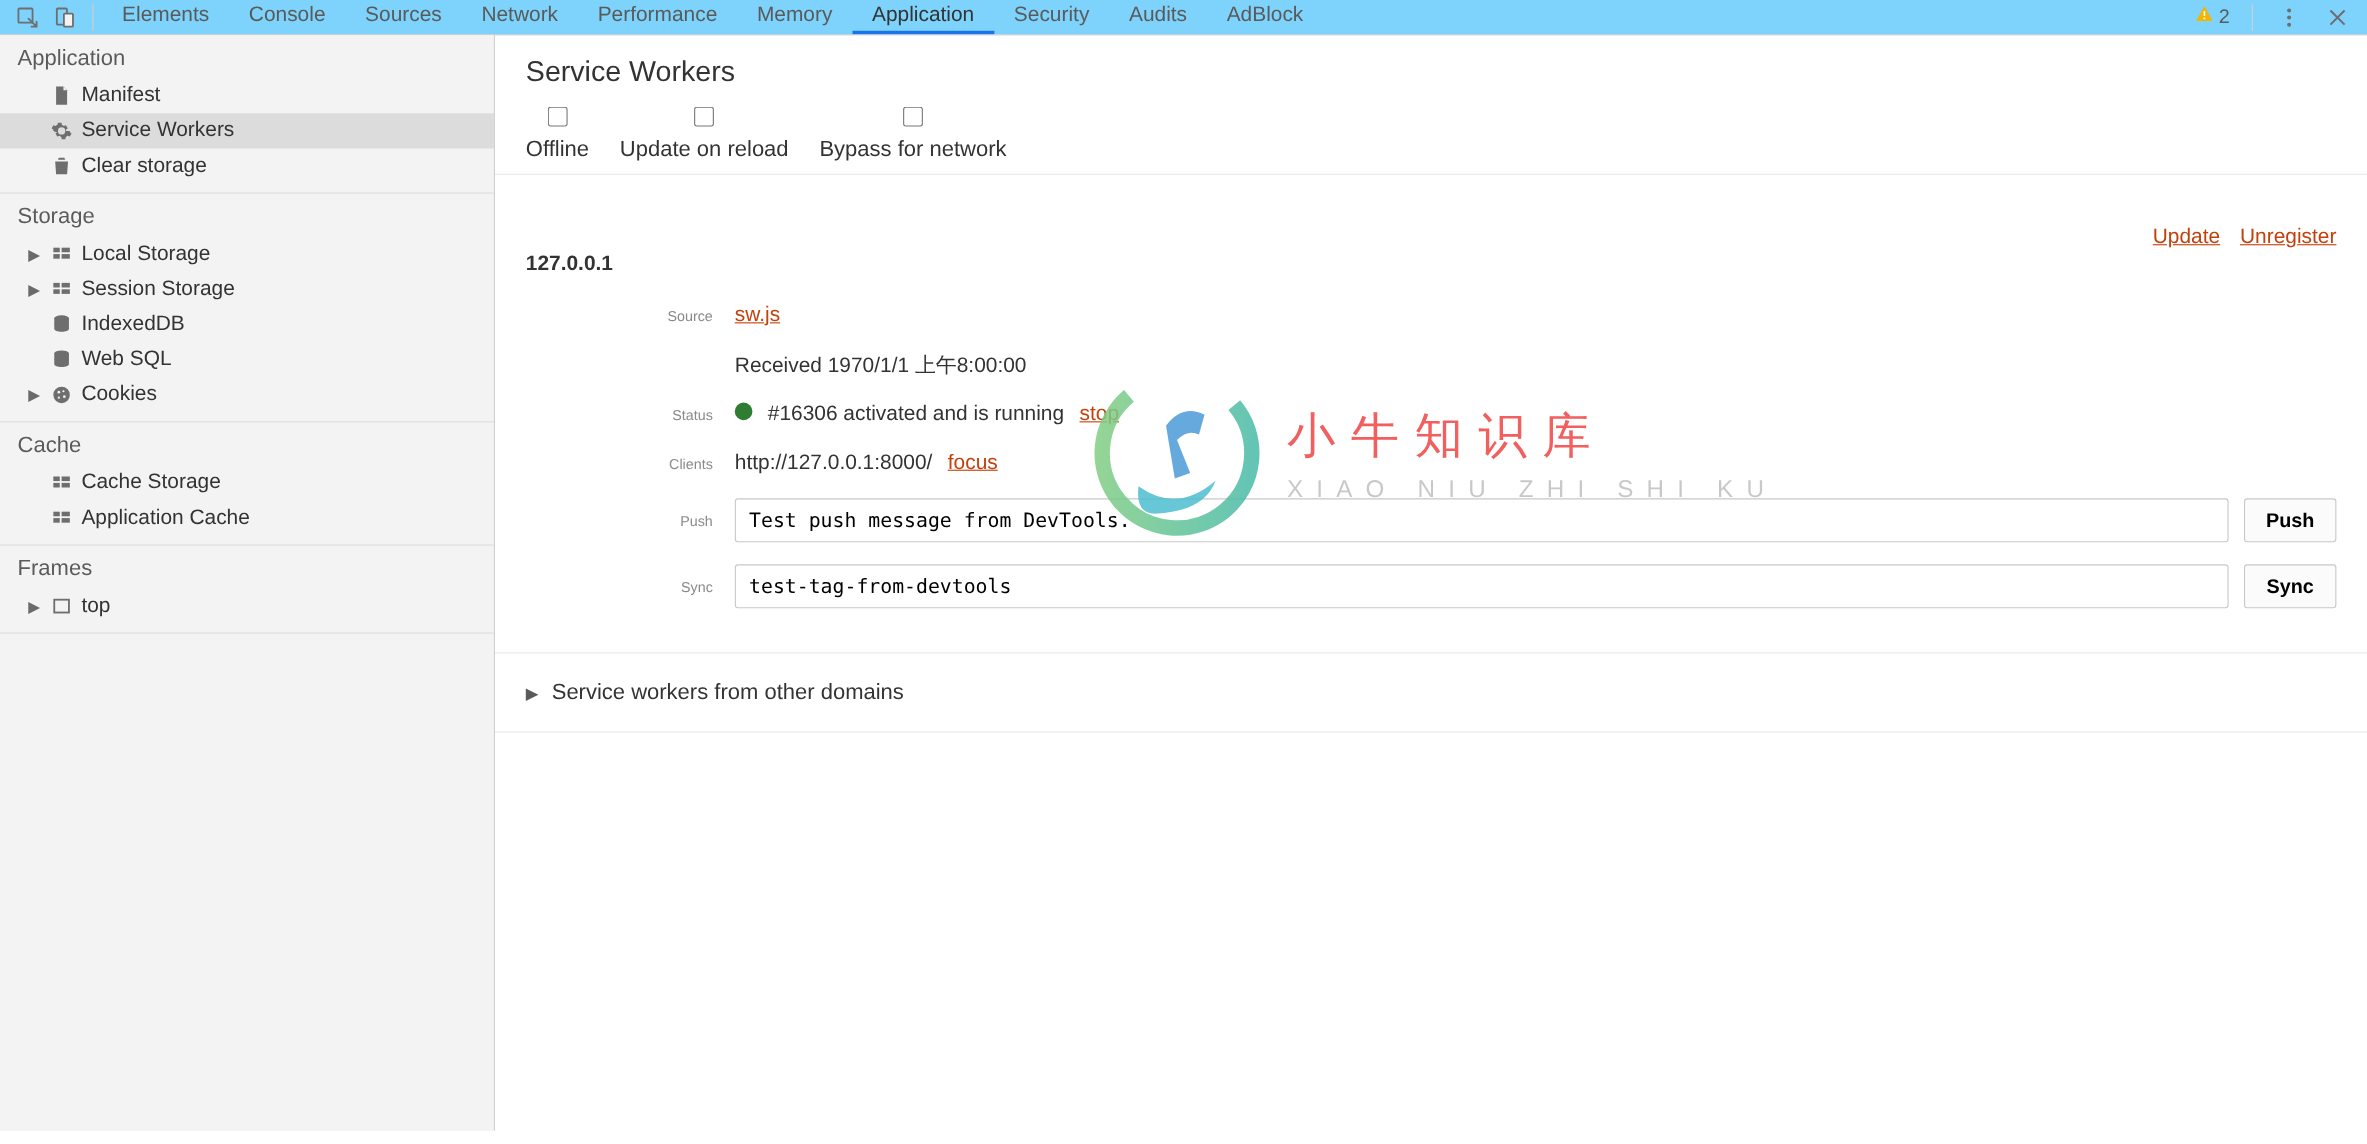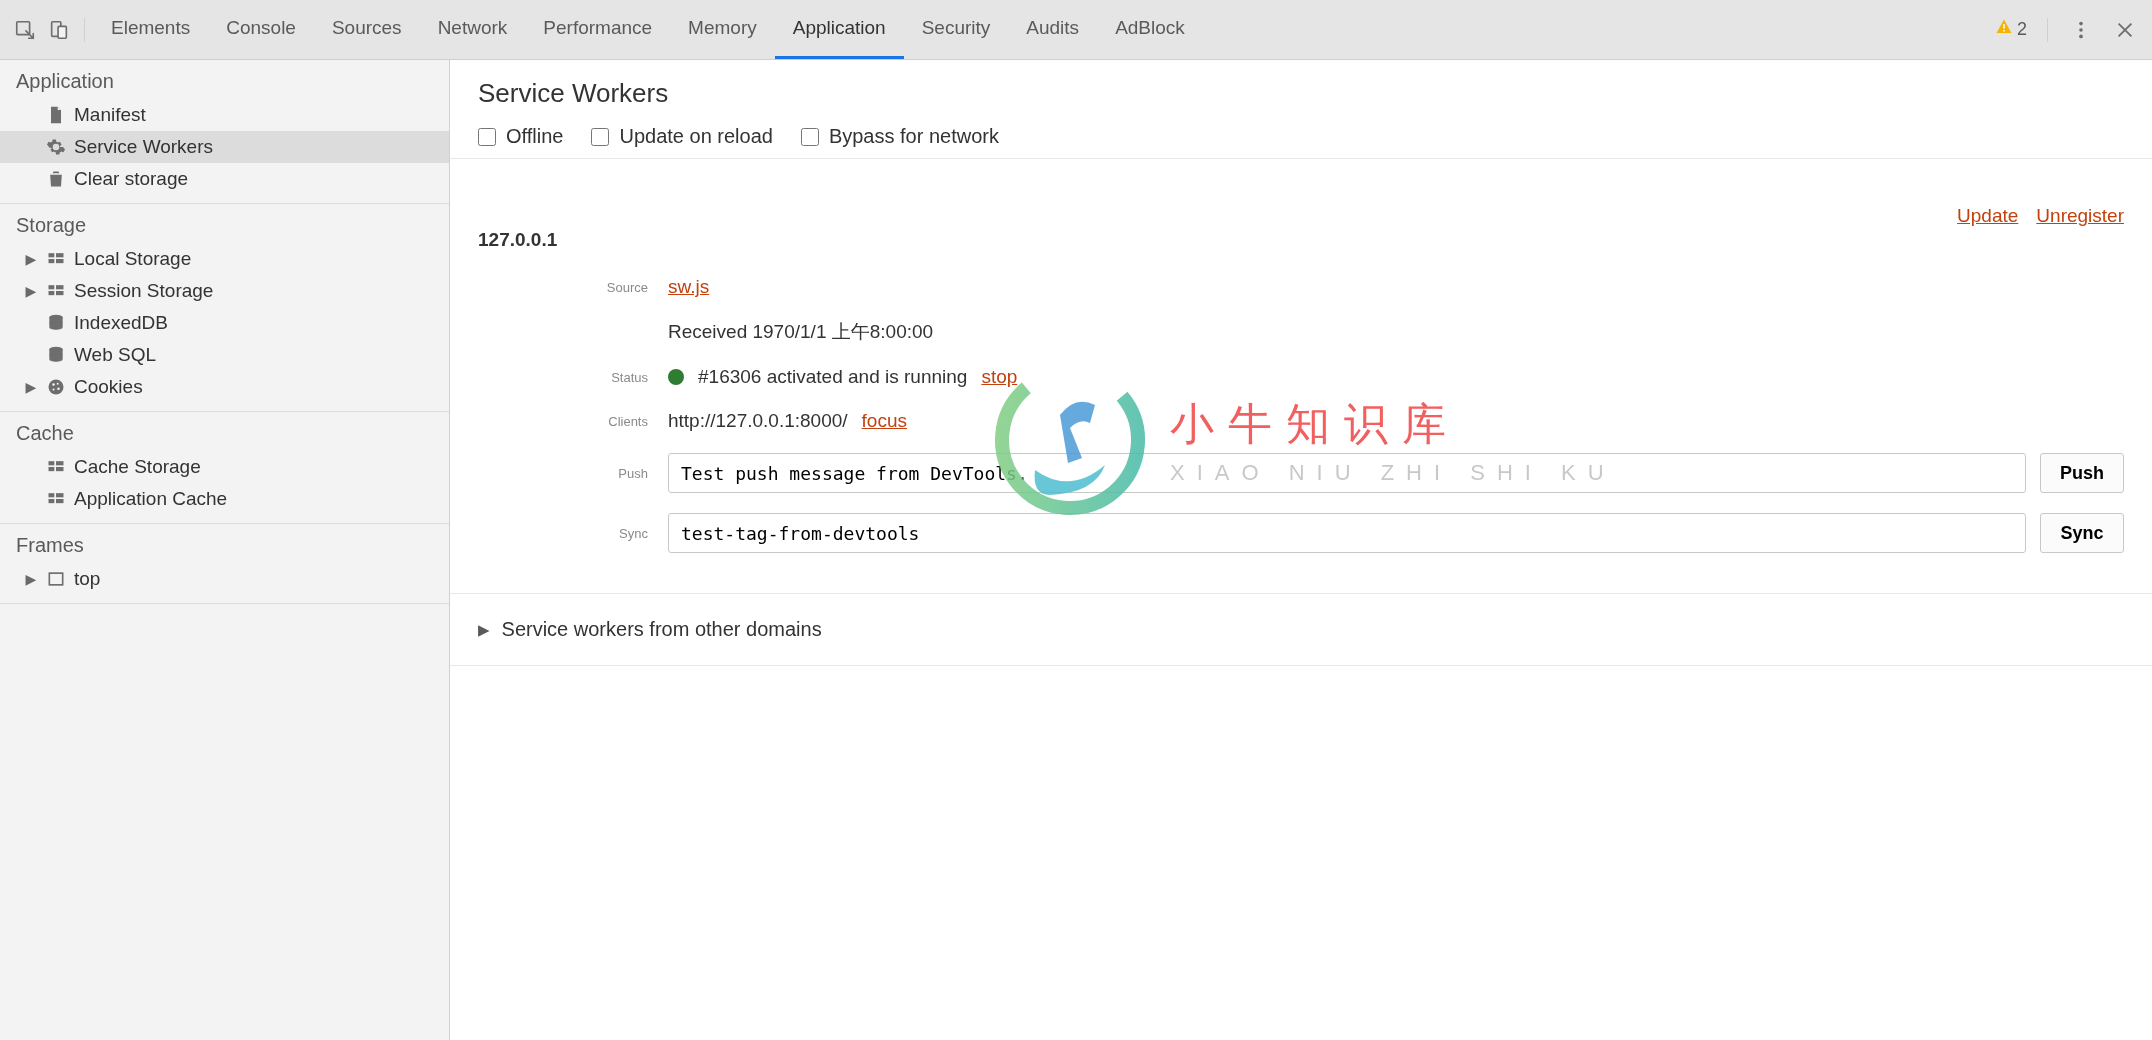--- a/index.html
+++ b/index.html
@@ -7,22 +7,22 @@
     font-family: -apple-system, BlinkMacSystemFont, "Segoe UI", Helvetica, Arial, sans-serif;
     font-size: 18px;
     color: #333;
     background: #fff;
     width: 2152px;
     height: 1040px;
     overflow: hidden;
   }
   
   .top-bar {
-    height: 60px;
-    background: #e5e5e5;
+    height: 32px;
+    background: #7dd3fc;
     border-bottom: 1px solid #d0d0d0;
     display: flex;
     align-items: center;
     padding: 0 8px;
   }
   .top-bar .icon-btn {
     width: 34px; height: 34px;
     display: flex; align-items: center; justify-content: center;
     color: #6e6e6e;
   }
@@ -85,21 +85,21 @@
     flex-shrink: 0;
   }
   .side-item .side-icon svg { width: 20px; height: 20px; }
   
   .content { flex: 1; overflow-y: auto; position: relative; }
   .content-header {
     padding: 18px 28px 10px 28px;
   }
   .content-header h1 { font-size: 26px; font-weight: 500; color: #333; margin-bottom: 16px; }
   .check-row { display: flex; align-items: center; gap: 28px; }
-  .check-item { display: flex; align-items: center; gap: 10px; font-size: 20px; }
+  .check-item { display: flex; align-items: center; gap: 10px; font-size: 20px; flex-direction: column; }
   .check-item input { width: 18px; height: 18px; }
   .hr { border: 0; border-top: 1px solid #e8e8e8; }
   .scope-row {
     display: flex; align-items: center; justify-content: space-between;
     padding: 22px 28px 10px 28px;
   }
   .scope-row .scope-name { font-weight: 600; font-size: 19px; margin-top: 48px; }
   .scope-actions { display: flex; gap: 18px; }
   a.link { color: #c2410c; text-decoration: underline; font-size: 19px; }
   .details {
@@ -111,21 +111,21 @@
     min-height: 44px;
   }
   .detail-label {
     width: 190px;
     text-align: right;
     color: #8a8a8a;
     font-size: 13px;
     padding-right: 20px;
     flex-shrink: 0;
   }
-  .detail-value { flex: 1; display: flex; align-items: center; gap: 14px; font-size: 19px; flex-wrap: wrap; }
+  .detail-value { flex: 1; display: flex; align-items: flex-start; gap: 14px; font-size: 19px; flex-wrap: wrap; }
   .status-dot {
     width: 16px; height: 16px; border-radius: 50%;
     background: #2e7d32;
     display: inline-block;
   }
   .text-input {
     flex: 1;
     height: 40px;
     border: 1px solid #c8c8c8;
     border-radius: 3px;

